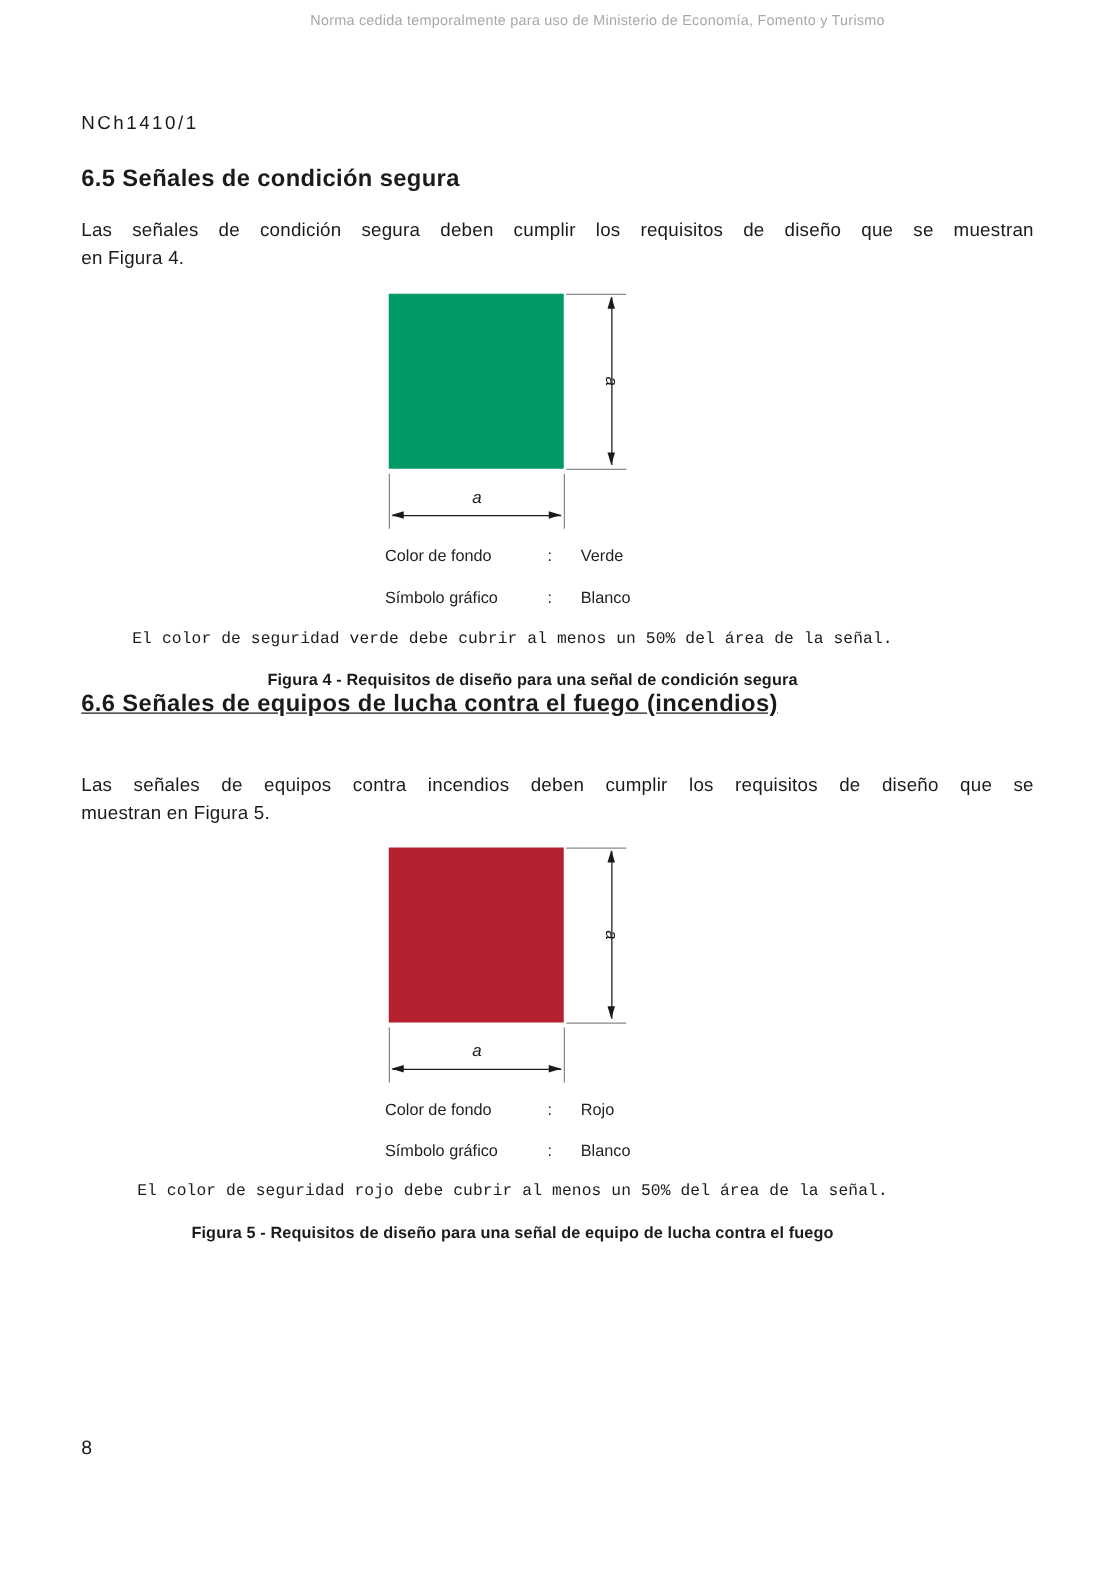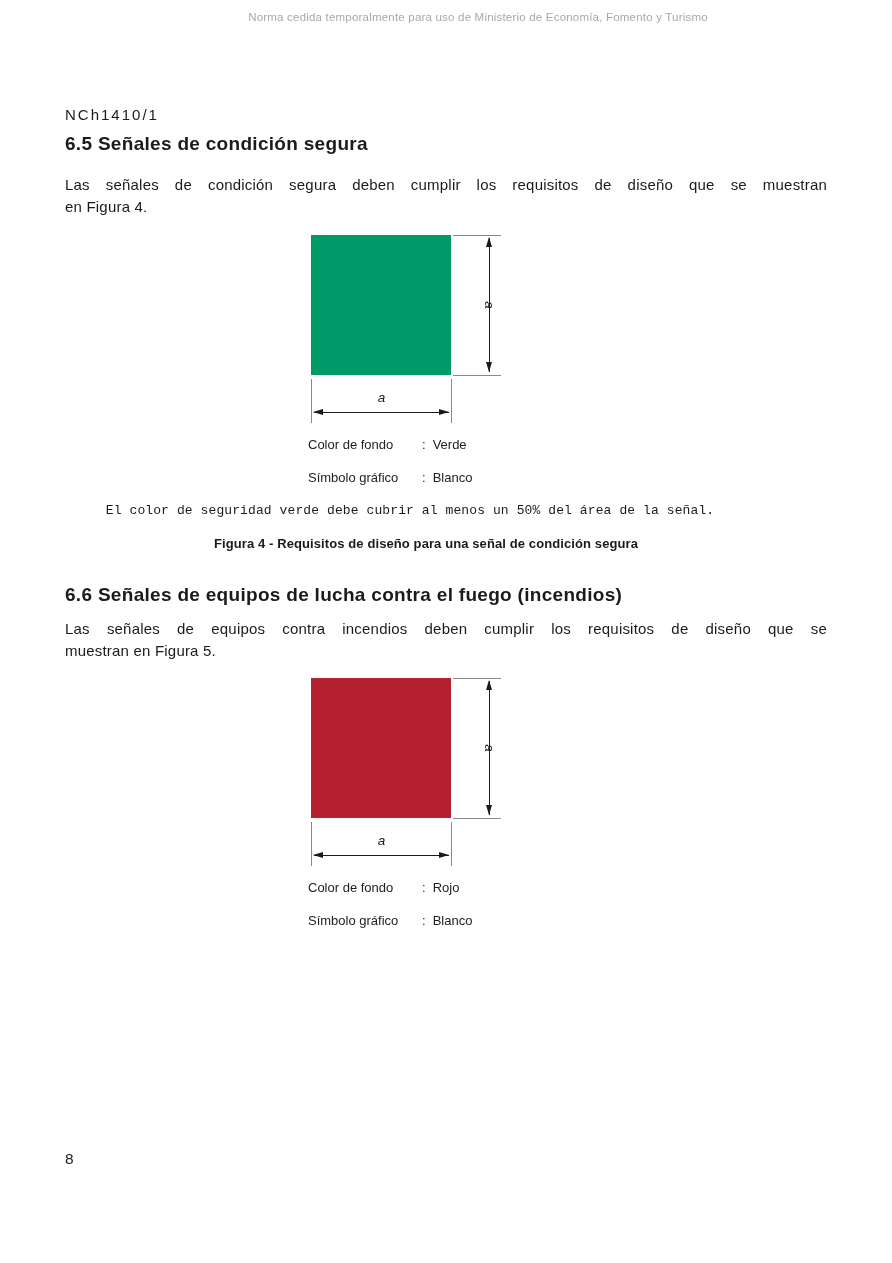--- a/index.html
+++ b/index.html
@@ -12,28 +12,28 @@
     overflow:hidden;
   }
   .watermark{
     position:absolute;top:11px;left:0;width:892px;
     text-align:center;font-size:11.5px;color:#a8a8a8;
     letter-spacing:0.2px;
     padding-left:32px;
   }
   .doc-code{
     position:absolute;left:65px;top:90px;
-    font-size:15px;letter-spacing:2px;margin-top:16px;
+    font-size:15px;letter-spacing:2px;
   }
   .sec-heading{
     position:absolute;left:65px;
     font-size:19px;font-weight:bold;letter-spacing:0.3px;
   }
   .h65{top:133px;}
-  .h66{top:584px;}
+  .h66{top:553px;text-decoration:underline;}
   .para{
     position:absolute;left:65px;width:762px;
     font-size:15px;line-height:22px;letter-spacing:0.2px;
   }
   .p65{top:174px;}
   .p66{top:618px;}
   .jline{display:block;text-align:justify;text-align-last:justify;}
   .lline{display:block;text-align:left;}
 
   
@@ -55,21 +55,21 @@
   .a-left{left:2px;top:174px;border-top:3px solid transparent;border-bottom:3px solid transparent;border-right:10px solid #1a1a1a;}
   .a-right{left:128px;top:174px;border-top:3px solid transparent;border-bottom:3px solid transparent;border-left:10px solid #1a1a1a;}
   .dim-label{position:absolute;font-size:13.5px;font-style:italic;color:#1a1a1a;}
   .vlab{left:166px;top:60px;width:20px;height:20px;text-align:center;transform:rotate(90deg);}
   .hlab{left:0;top:155px;width:141px;text-align:center;}
 
   
   .legend{position:absolute;left:308px;font-size:13px;color:#222;}
   .leg4{top:437px;}
   .leg5{top:880px;}
-  .leg-row{display:flex;margin-bottom:18px;}
+  .leg-row{display:flex;margin-bottom:18px;gap:16px;}
   .leg-label{width:114px;}
   .leg-val{margin-left:7px;}
 
   
   .fig-note{position:absolute;left:0;width:820px;text-align:center;font-size:13px;letter-spacing:0.1px;font-family:Liberation Mono, monospace;}
   .n4{top:503px;}
   .n5{top:945px;}
   .fig-caption{position:absolute;left:0;width:820px;text-align:center;font-size:13px;font-weight:bold;letter-spacing:0.1px;}
   .c4{top:536px;margin-left:16px;}
   .c5{top:978px;}
@@ -153,16 +153,18 @@
         <span class="leg-sep">:</span>
         <span class="leg-val">Rojo</span>
     </div>
     <div class="leg-row">
       <span class="leg-label">Símbolo gráfico</span>
         <span class="leg-sep">:</span>
         <span class="leg-val">Blanco</span>
     </div>
   </div>
 
+  <div class="fig-note n5">El color de seguridad rojo debe cubrir al menos un 50% del área de la señal.</div>
+  <div class="fig-caption c5">Figura 5 - Requisitos de diseño para una señal de equipo de lucha contra el fuego</div>
 
   <div class="page-number">8</div>
 
 </div>
 
 </body></html>

